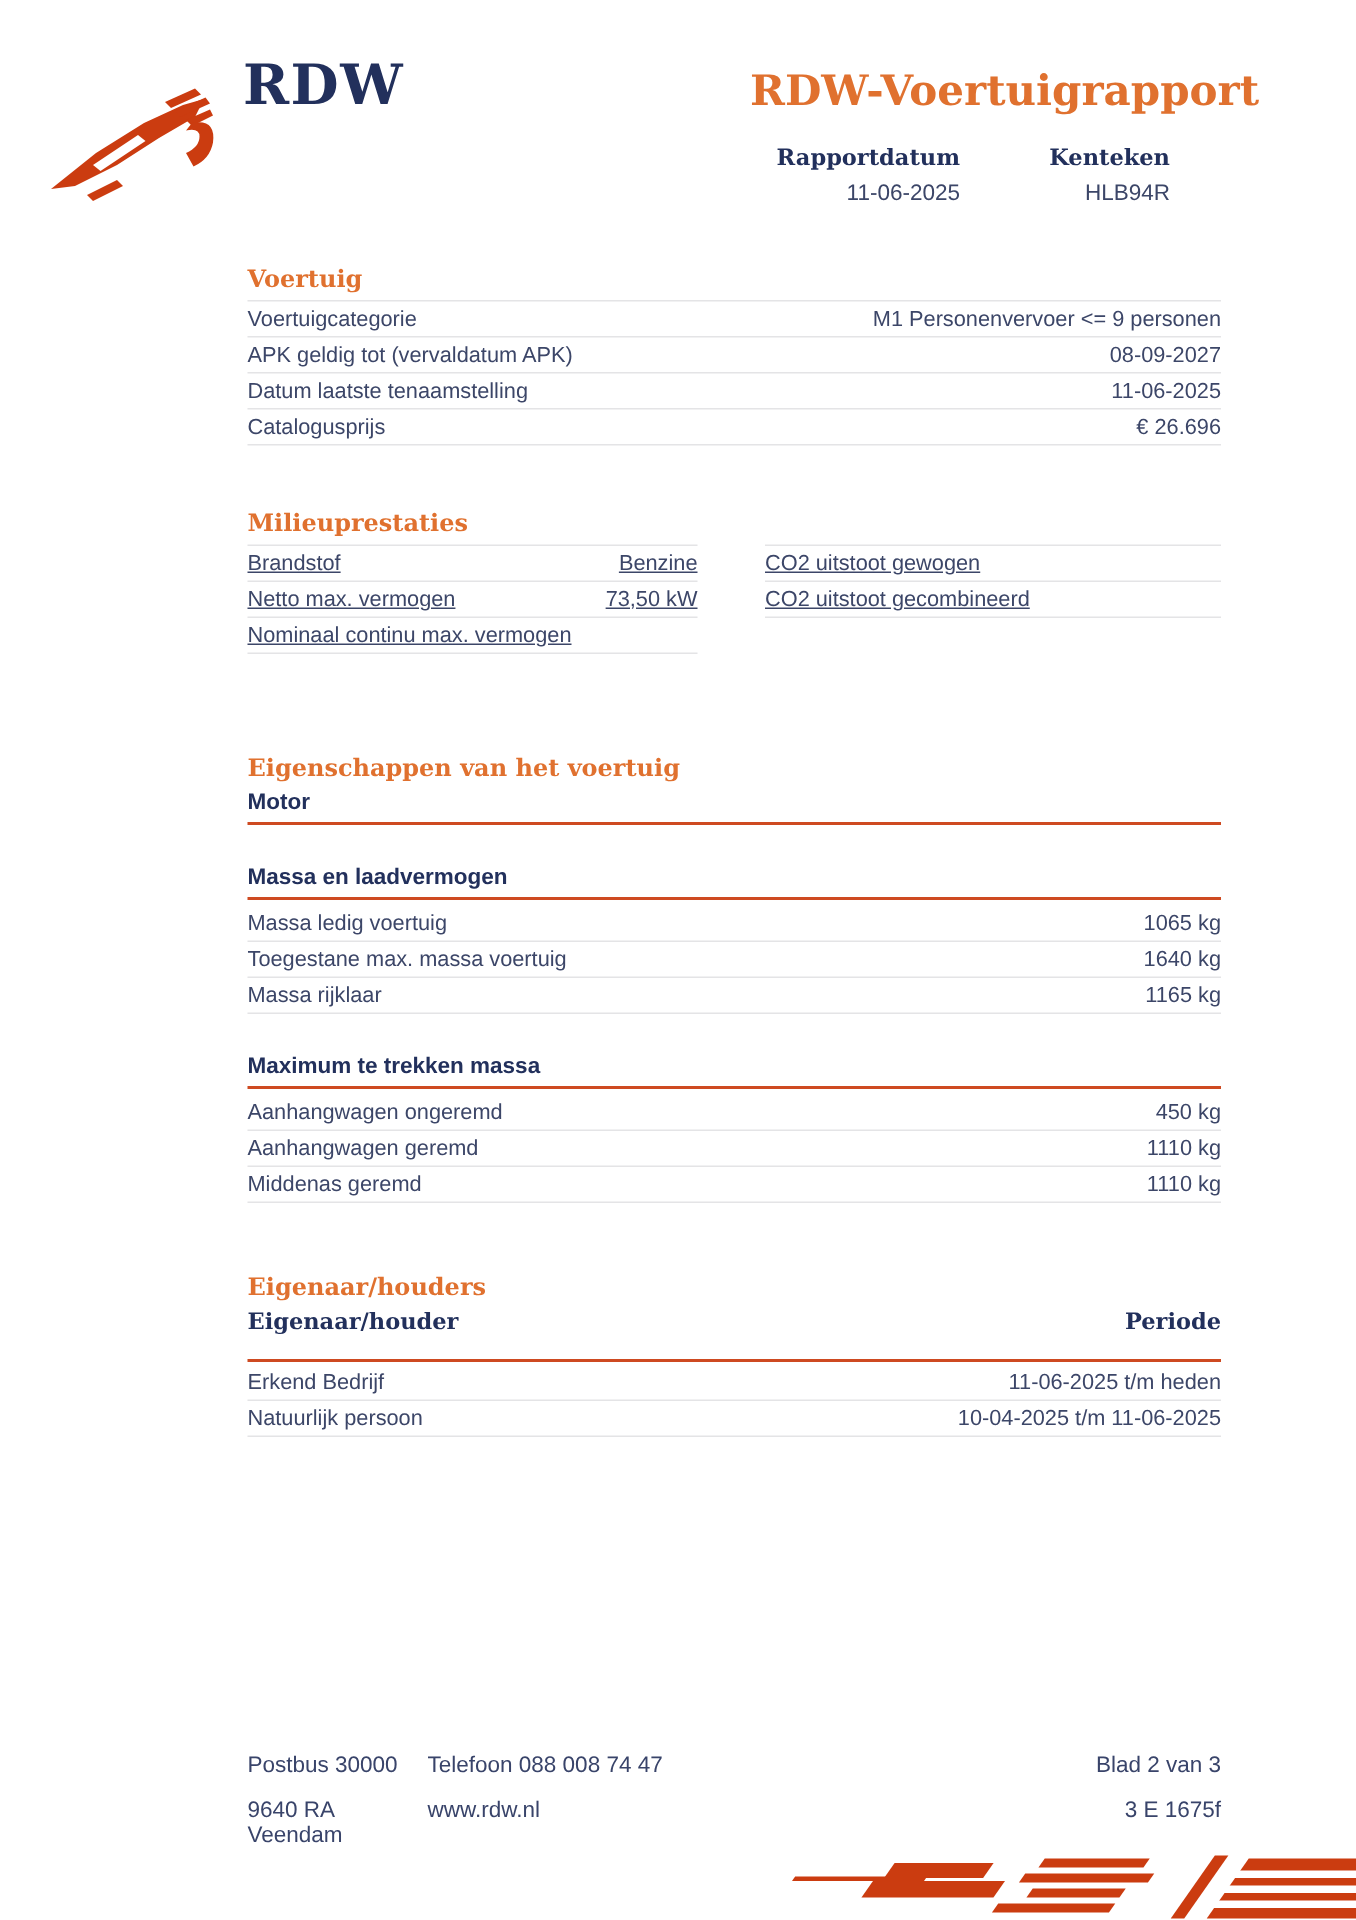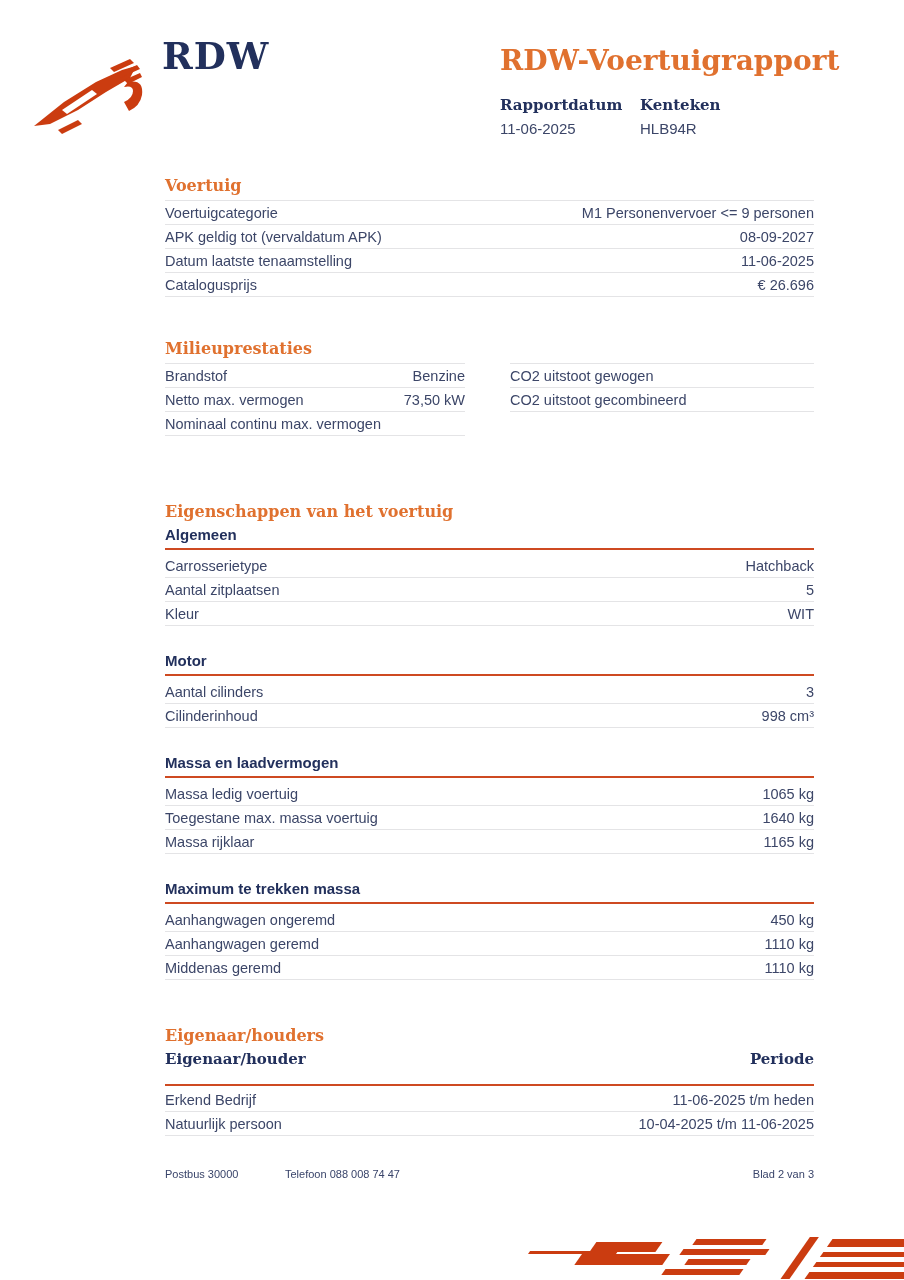--- a/index.html
+++ b/index.html
@@ -26,21 +26,21 @@
     position:absolute;left:162px;top:34px;
     font-family:"DejaVu Serif", serif;font-weight:bold;
     font-size:37px;color:var(--navy);letter-spacing:1px;
   }
   .doc-title{
     position:absolute;left:500px;top:44px;
     font-family:"DejaVu Serif", serif;font-weight:bold;
     font-size:28px;color:var(--orange);
   }
   .meta{position:absolute;left:500px;top:96px;display:flex;}
-  .meta-col{width:140px;}
+  .meta-col{width:140px;text-align:right;}
   .meta-col + .meta-col{margin-left:0;}
   .meta-label{
     font-family:"DejaVu Serif", serif;font-weight:bold;
     font-size:15px;color:var(--navy);
   }
   .meta-value{font-size:15px;color:var(--body-text);margin-top:6px;}
   
   .content{position:absolute;left:165px;top:176px;width:649px;}
   .sec-title{
     font-family:"DejaVu Serif", serif;font-weight:bold;
@@ -49,41 +49,41 @@
   .rows{border-top:1px solid var(--divider);}
   .rows.no-top{border-top:none;}
   .row{
     display:flex;justify-content:space-between;align-items:baseline;
     padding:4px 0 3px 0;border-bottom:1px solid var(--divider);
     font-size:14.5px;min-height:22px;
   }
   .row .lbl{color:var(--body-text);}
   .row .val{color:var(--body-text);text-align:right;white-space:nowrap;}
   .sec-milieu{margin-top:42px;}
-  .milieu-grid{display:flex;gap:45px;}
+  .milieu-grid{display:flex;gap:45px;text-decoration:underline;}
   .milieu-col-left{width:300px;}
   .milieu-col-right{width:304px;}
   .sec-eigenschappen{margin-top:66px;}
   .subsection{margin-top:4px;}
   .subsection + .subsection{margin-top:26px;}
   .sub-title{
     font-size:15px;font-weight:bold;color:var(--navy);
     padding-bottom:5px;border-bottom:2px solid var(--rule-orange);
     margin-bottom:4px;
   }
   .sec-eigenaren{margin-top:46px;}
   .owner-head{
     display:flex;justify-content:space-between;align-items:baseline;
     font-family:"DejaVu Serif", serif;font-weight:bold;
     font-size:15px;color:var(--navy);
     padding-bottom:16px;border-bottom:2px solid var(--rule-orange);
     margin-bottom:2px;
   }
   
-  .footer{position:absolute;left:165px;top:1168px;width:649px;font-size:11px;color:#39446A;}
+  .footer{position:absolute;left:165px;top:1168px;width:649px;font-size:15px;color:#39446A;}
   .footer-line{display:flex;margin-bottom:13px;}
   .footer-cell-a{width:120px;}
   .footer-cell-b{flex:1;}
   .footer-cell-c{text-align:center;white-space:nowrap;}
   
   .bottom-art{position:absolute;right:0;bottom:0;width:392px;height:46px;}
 </style>
 </head>
 <body>
 
@@ -165,50 +165,23 @@
             <span class="lbl">CO2 uitstoot gecombineerd</span>
             <span class="val"></span>
           </div>
         </div>
       </div>
     </div>
 
     <div class="sec-eigenschappen">
       <div class="sec-title">Eigenschappen van het voertuig</div>
 
-      <div class="subsection">
-        <div class="sub-title">Algemeen</div>
-        <div class="rows no-top">
-          <div class="row">
-            <span class="lbl">Carrosserietype</span>
-            <span class="val">Hatchback</span>
-          </div>
-          <div class="row">
-            <span class="lbl">Aantal zitplaatsen</span>
-            <span class="val">5</span>
-          </div>
-          <div class="row">
-            <span class="lbl">Kleur</span>
-            <span class="val">WIT</span>
-          </div>
-        </div>
-      </div>
 
       <div class="subsection">
         <div class="sub-title">Motor</div>
-        <div class="rows no-top">
-          <div class="row">
-            <span class="lbl">Aantal cilinders</span>
-            <span class="val">3</span>
-          </div>
-          <div class="row">
-            <span class="lbl">Cilinderinhoud</span>
-            <span class="val">998 cm³</span>
-          </div>
-        </div>
       </div>
 
       <div class="subsection">
         <div class="sub-title">Massa en laadvermogen</div>
         <div class="rows no-top">
           <div class="row">
             <span class="lbl">Massa ledig voertuig</span>
             <span class="val">1065 kg</span>
           </div>
           <div class="row">
@@ -259,20 +232,25 @@
       </div>
     </div>
 
   </div>
 
   <div class="footer">
     <div class="footer-line">
       <span class="footer-cell-a">Postbus 30000</span>
       <span class="footer-cell-b">Telefoon 088 008 74 47</span>
       <span class="footer-cell-c">Blad 2 van 3</span>
+    </div>
+    <div class="footer-line">
+      <span class="footer-cell-a">9640 RA Veendam</span>
+      <span class="footer-cell-b">www.rdw.nl</span>
+      <span class="footer-cell-c">3 E 1675f</span>
     </div>
   </div>
 
   <svg class="bottom-art" viewBox="0 0 392 46" aria-hidden="true">
     <g transform="translate(18,0) skewX(-35)" fill="#CB3C10">
       <rect x="12" y="17" width="88" height="3"></rect>
       <rect x="72" y="8" width="66" height="10"></rect>
       <rect x="66" y="20" width="88" height="11"></rect>
       <rect x="170" y="5" width="70" height="6"></rect>
       <rect x="164" y="15" width="86" height="6"></rect>

